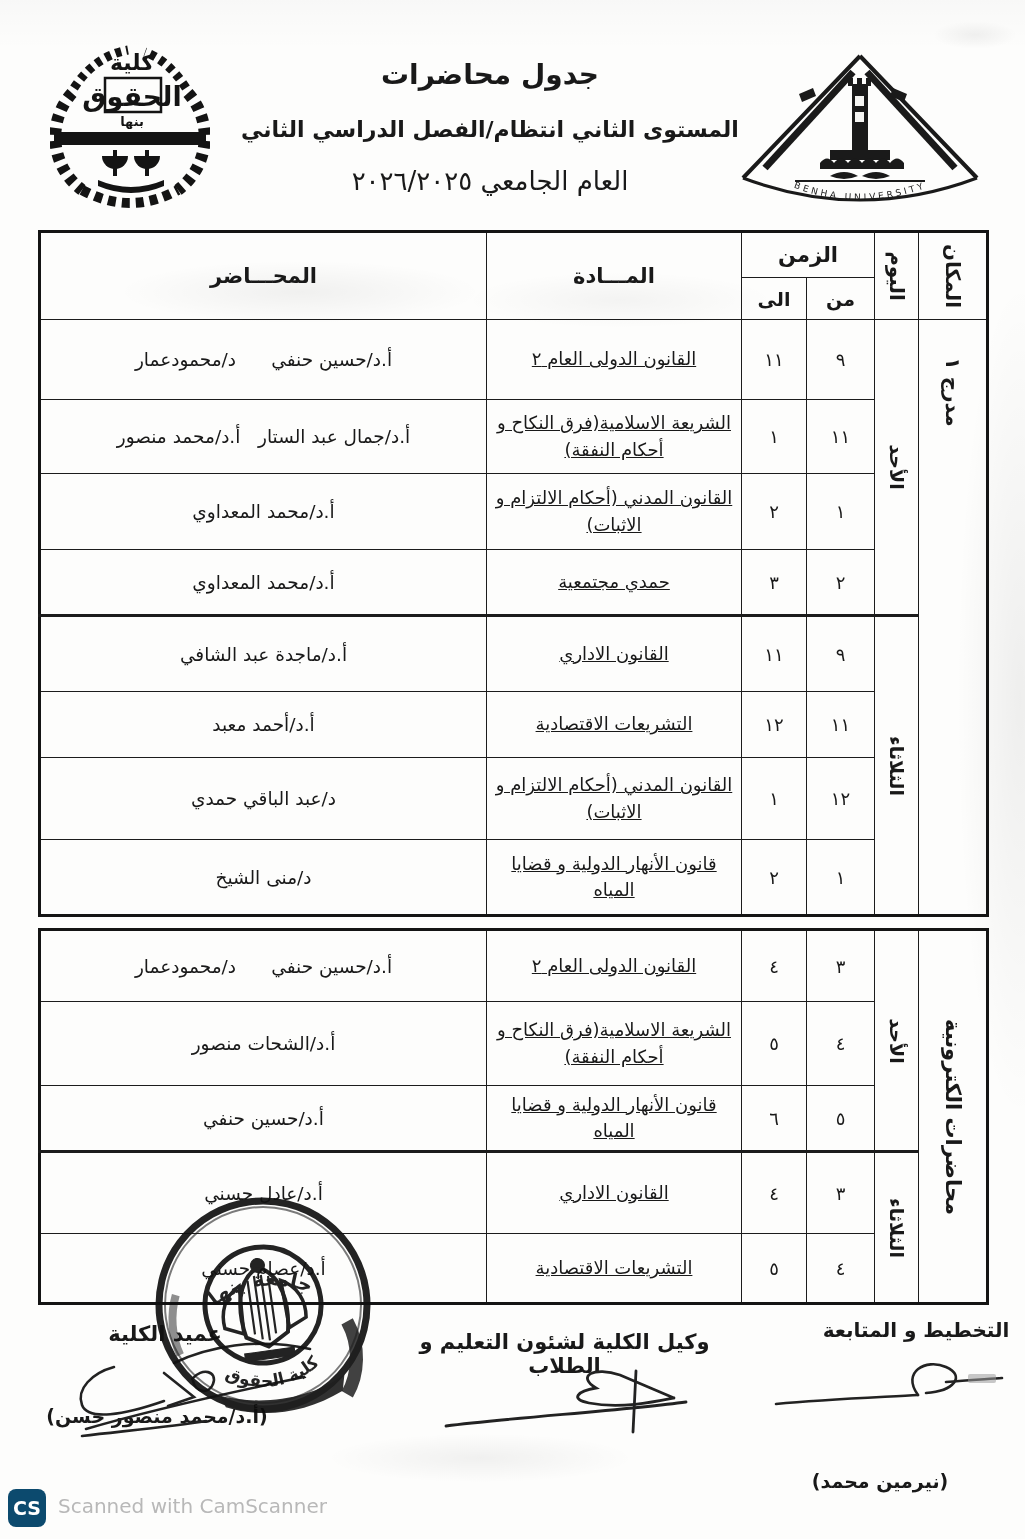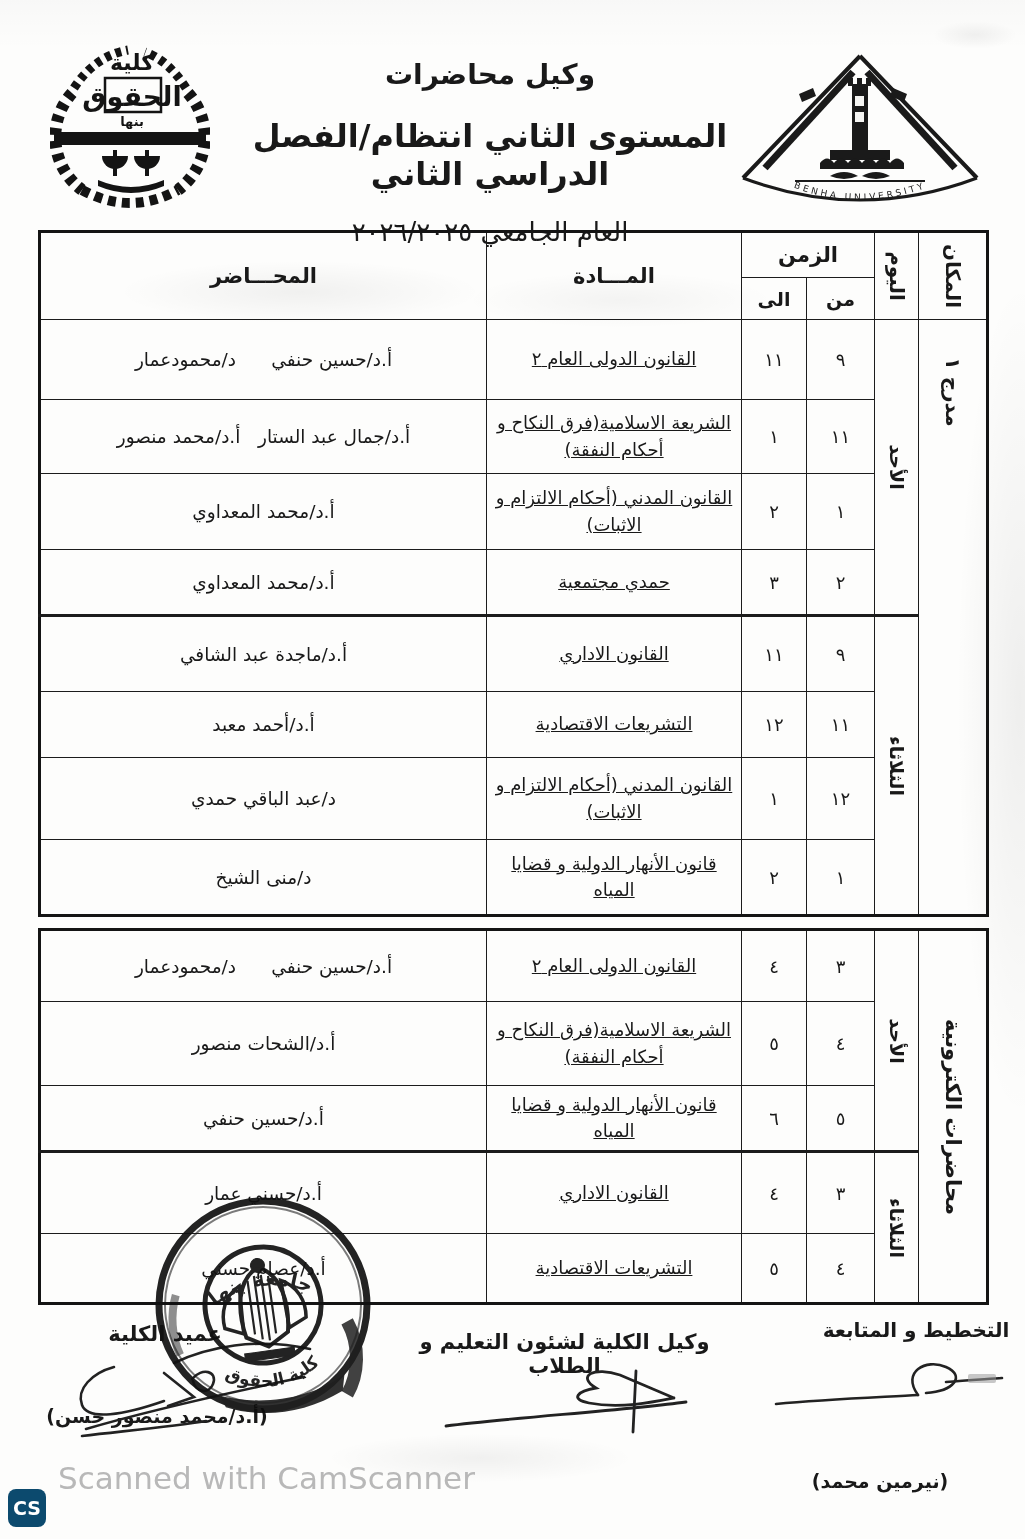--- a/index.html
+++ b/index.html
@@ -12,21 +12,21 @@
       radial-gradient(ellipse 260px 45px at 300px 292px, rgba(0,0,0,.05), transparent 70%),
       radial-gradient(ellipse 220px 40px at 620px 300px, rgba(0,0,0,.04), transparent 70%),
       radial-gradient(ellipse 220px 35px at 480px 1458px, rgba(0,0,0,.05), transparent 70%),
       radial-gradient(ellipse 90px 600px at 1020px 700px, rgba(0,0,0,.06), transparent 70%),
       radial-gradient(ellipse 60px 20px at 975px 35px, rgba(0,0,0,.05), transparent 70%),
       linear-gradient(180deg, rgba(0,0,0,.02), rgba(0,0,0,0) 50px);
   }
   
   .titles{position:absolute;left:225px;top:58px;width:530px;text-align:center;direction:rtl;z-index:2;}
   .t1{font-size:28px;font-weight:bold;}
-  .t2{font-size:32px;font-weight:bold;margin-top:26px;}
+  .t2{font-size:22px;font-weight:bold;margin-top:26px;}
   .t3{font-size:26px;font-weight:normal;margin-top:24px;}
   .logo-left{position:absolute;left:50px;top:38px;z-index:2;}
   .logo-right{position:absolute;left:735px;top:50px;z-index:2;}
   
   table.sched{
     position:absolute;left:38px;width:948px;border-collapse:collapse;table-layout:fixed;
     direction:rtl;z-index:2;background:transparent;
   }
   #table1{top:230px;}
   #table2{top:928px;}
@@ -58,21 +58,21 @@
   #dean-name{left:22px;top:1405px;width:270px;font-size:19px;}
   #vice-title{left:382px;top:1330px;width:365px;font-size:21px;}
   #plan-title{left:816px;top:1318px;width:200px;font-size:20px;}
   #plan-name{left:780px;top:1470px;width:200px;font-size:19px;}
   .sig-svg{position:absolute;z-index:3;}
   #stamp{position:absolute;left:138px;top:1183px;z-index:4;opacity:.92;}
   
   .cs-badge{position:absolute;left:8px;top:1489px;width:38px;height:38px;border-radius:8px;
     background:#0c4a6e;color:#fff;font-weight:bold;font-size:19px;display:flex;
     align-items:center;justify-content:center;z-index:2;font-family:"DejaVu Sans",sans-serif;}
-  .cs-text{position:absolute;left:58px;top:1460px;font-size:31px;color:#b8b8b8;z-index:2;
+  .cs-text{position:absolute;left:58px;top:1494px;font-size:20px;color:#b8b8b8;z-index:2;
     font-family:"DejaVu Sans",sans-serif;}
 </style>
 </head>
 <body>
 
 <div class="shade"></div>
 
 <svg class="logo-left" width="160" height="178" viewBox="0 0 160 178">
   <g stroke="#141414" fill="none">
     <path d="M22,55 A66,66 0 0 0 32,152" stroke-width="12" stroke-dasharray="7 6"></path>
@@ -119,21 +119,21 @@
     <path d="M64,44 l14,-6 l3,8 l-14,6 Z"></path>
     <path d="M172,44 l-14,-6 l-3,8 l14,6 Z"></path>
   </g>
   <path id="uniArc" d="M45,132 Q125,168 205,132" fill="none" stroke="none"></path>
   <text font-size="9" letter-spacing="3" fill="#1a1a1a" font-family="DejaVu Sans, sans-serif">
     <textPath href="#uniArc" startOffset="50%" text-anchor="middle">BENHA UNIVERSITY</textPath>
   </text>
 </svg>
 
 <div class="titles">
-  <div class="t1">وكيل محاضرات</div>
+  <div class="t1">جدول محاضرات</div>
   <div class="t2">المستوى الثاني انتظام/الفصل الدراسي الثاني</div>
   <div class="t3">العام الجامعي ٢٠٢٦/٢٠٢٥</div>
 </div>
 
 <table class="sched" id="table1" dir="rtl">
   <colgroup>
       <col class="c-place">
       <col class="c-day">
       <col class="c-from">
       <col class="c-to">
@@ -250,21 +250,21 @@
     <td class="subj">قانون الأنهار الدولية و قضايا المياه</td>
     <td class="lect">أ.د/حسين حنفي</td>
   </tr>
   <tr class="r82 thick">
     <td class="vert day" rowspan="2">
           <span class="vt">الثلاثاء</span>
         </td>
     <td class="num">٣</td>
     <td class="num">٤</td>
     <td class="subj">القانون الاداري</td>
-    <td class="lect">أ.د/حسني عمار</td>
+    <td class="lect">أ.د/عادل حسني</td>
   </tr>
   <tr class="r70">
     <td class="num">٤</td>
     <td class="num">٥</td>
     <td class="subj">التشريعات الاقتصادية</td>
     <td class="lect">أ.د/عصام حسني</td>
   </tr>
 </tbody>
   </table>
 

